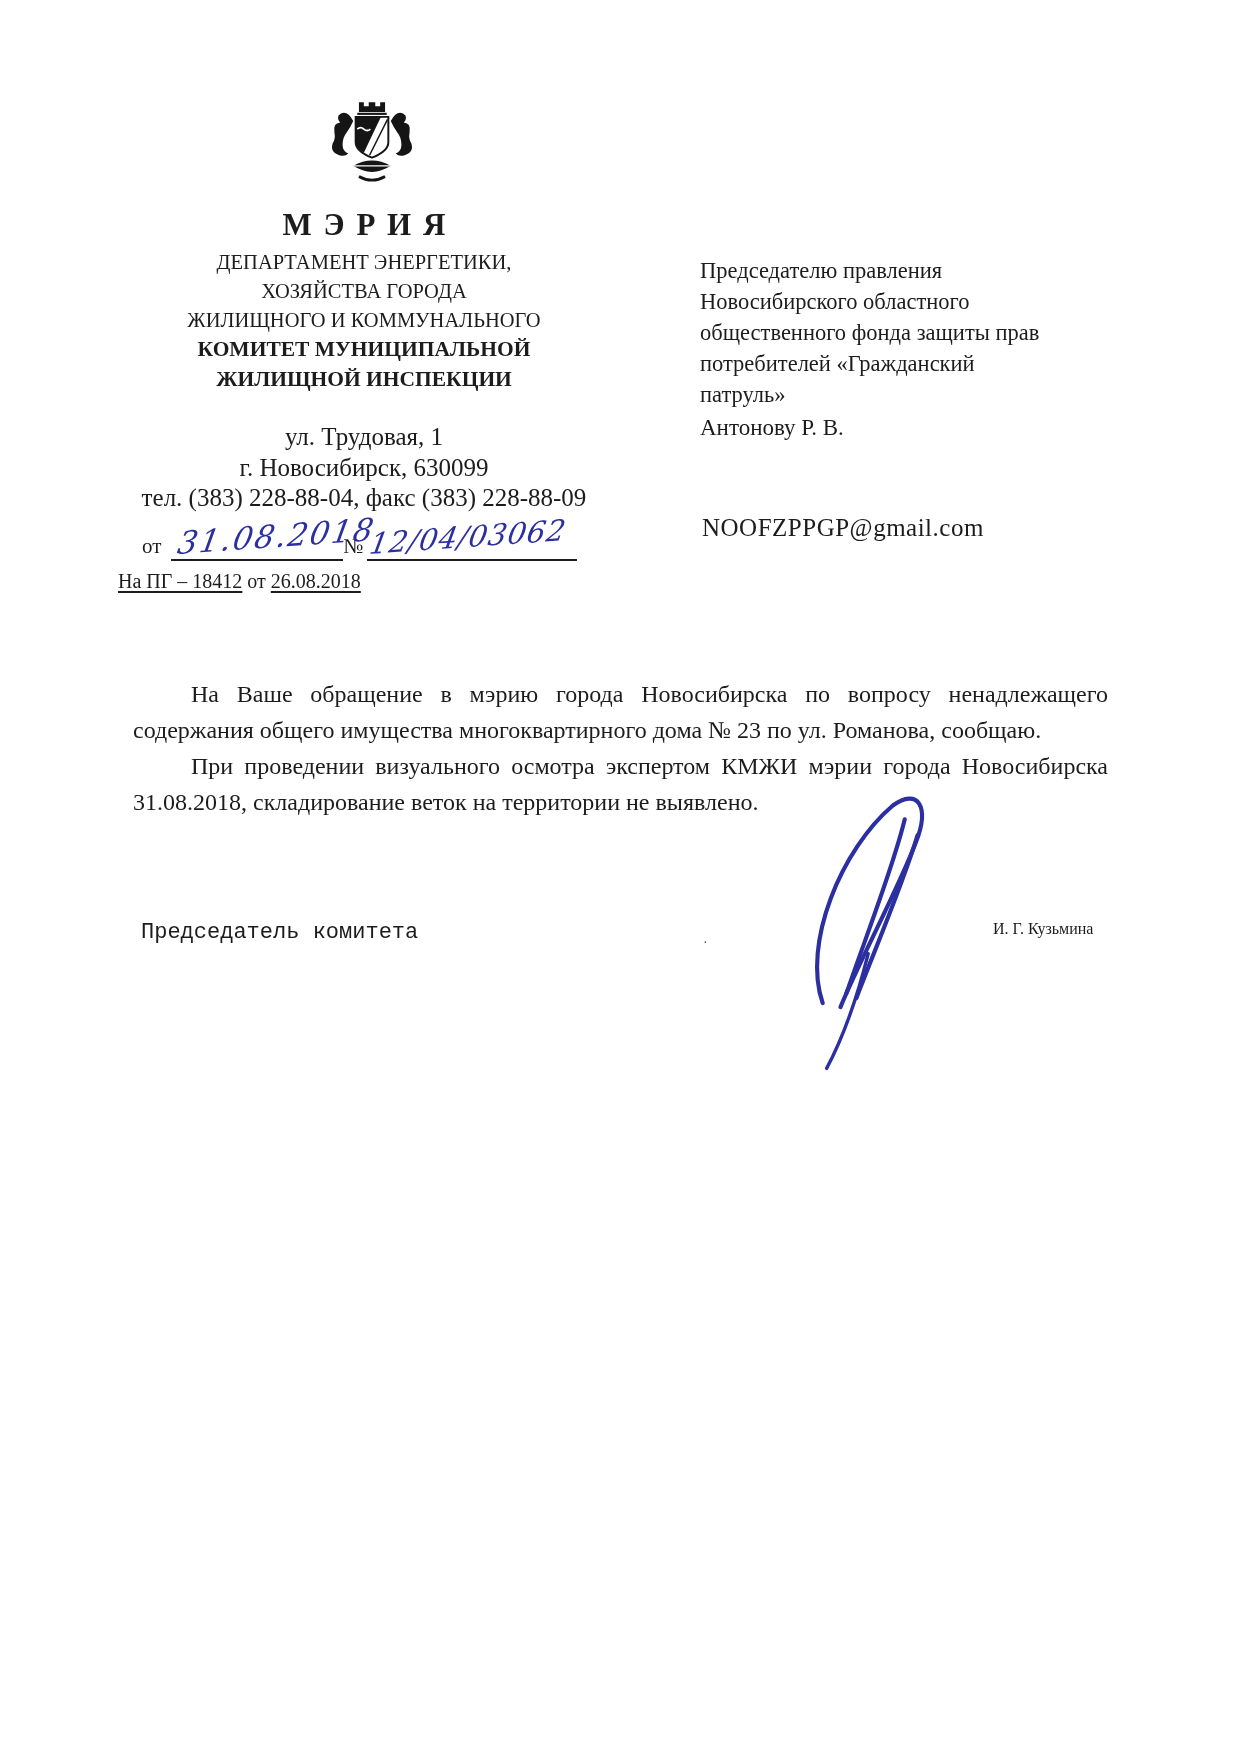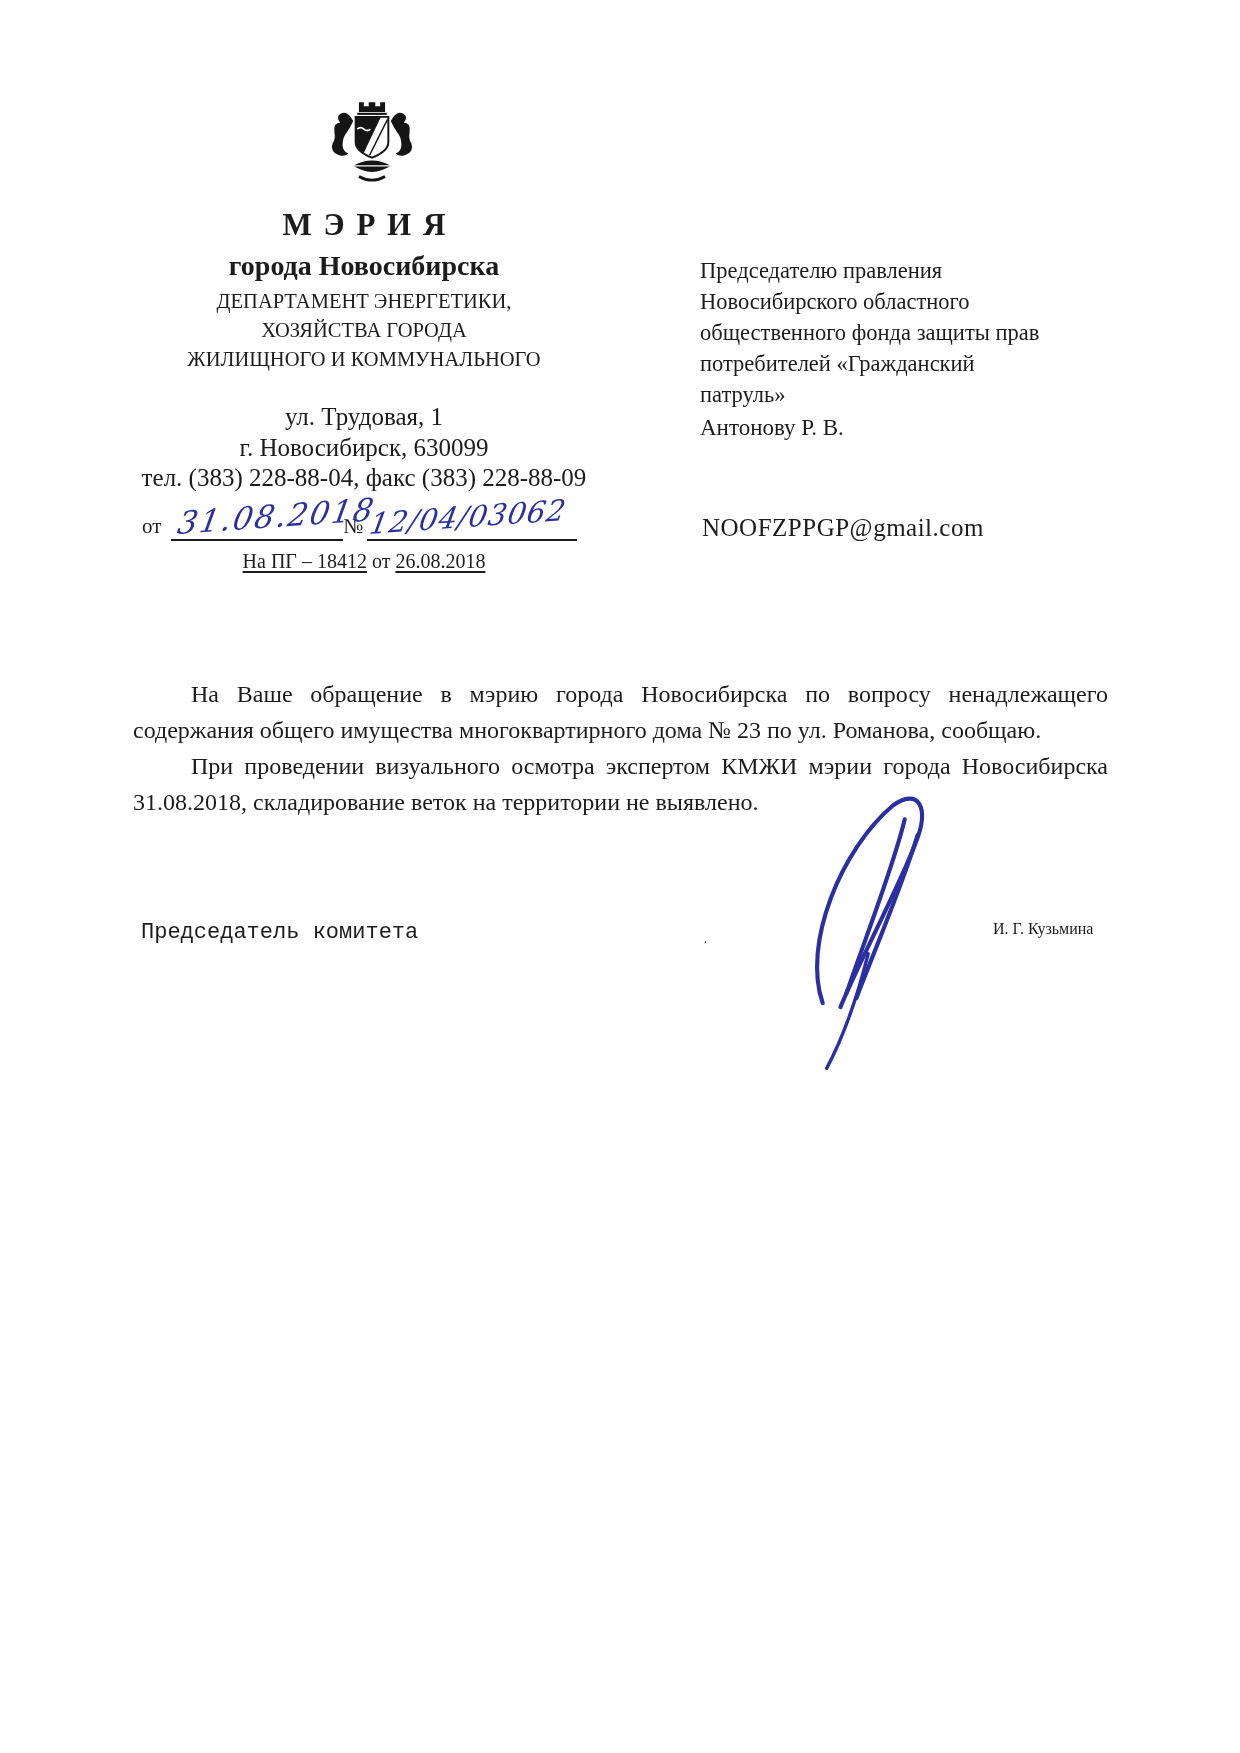--- a/index.html
+++ b/index.html
@@ -40,21 +40,21 @@
     position:absolute;left:4px;bottom:-2px;
     font-family:"DejaVu Serif", serif;
     font-style:italic;
     color:#2b2fa0;
     white-space:nowrap;
     transform:rotate(-4deg) skewX(-14deg);
     transform-origin:left bottom;
   }
   .hw.date-val{font-size:31px;letter-spacing:2px;}
   .hw.num-val{font-size:29px;letter-spacing:1px;left:0;}
-  .ref-line{font-size:20px;margin-top:9px;text-align:center;}
+  .ref-line{font-size:20px;margin-top:9px;text-align:left;}
   .ref-line u{text-underline-offset:3px;}
   
   .addressee{
     position:absolute;left:700px;top:212px;width:432px;
     font-size:22.5px;line-height:31px;text-align:left;margin-top:43px;
   }
   .addressee-name{position:absolute;left:700px;top:415px;font-size:23px;}
   .addressee-email{position:absolute;left:702px;top:514px;font-size:25px;letter-spacing:0.5px;}
   
   .body-text{position:absolute;left:133px;top:676px;width:975px;}
@@ -90,25 +90,28 @@
 
     <path d="M83 28 q7 -13 15 -9 q7 4 1 11 q9 1 7 12 q-1.5 8 2 13 q4 11 -8 15 q-7 2 -11 -2 q7 -3 7 -11 q0 -9 -5 -15 q-5 -7 -8 -14 z" fill="#151515"></path>
 
     <path d="M37 83 q23 -13 46 0 q-23 15 -46 0 z" fill="#151515"></path>
     <path d="M34 83 h52" stroke="#ffffff" stroke-width="1.6"></path>
     <path d="M44 96 q16 9 32 0" stroke="#151515" stroke-width="3.4" fill="none"></path>
   </svg>
 
   <header class="org">
     <div class="org-title">МЭРИЯ</div>
-    <div class="org-sub">города Новосибирска</div>
     <div class="dept">
       <div>ДЕПАРТАМЕНТ ЭНЕРГЕТИКИ,</div>
       <div>ХОЗЯЙСТВА ГОРОДА</div>
       <div>ЖИЛИЩНОГО И КОММУНАЛЬНОГО</div>
+    </div>
+    <div class="committee">
+      <div>КОМИТЕТ МУНИЦИПАЛЬНОЙ</div>
+      <div>ЖИЛИЩНОЙ ИНСПЕКЦИИ</div>
     </div>
     <div class="addr">
       <div>ул. Трудовая, 1</div>
       <div>г. Новосибирск, 630099</div>
       <div>тел. (383) 228-88-04, факс (383) 228-88-09</div>
     </div>
 
     <div class="docnum-row">
       <span class="lbl">от</span>
       <span class="hw-box date">

